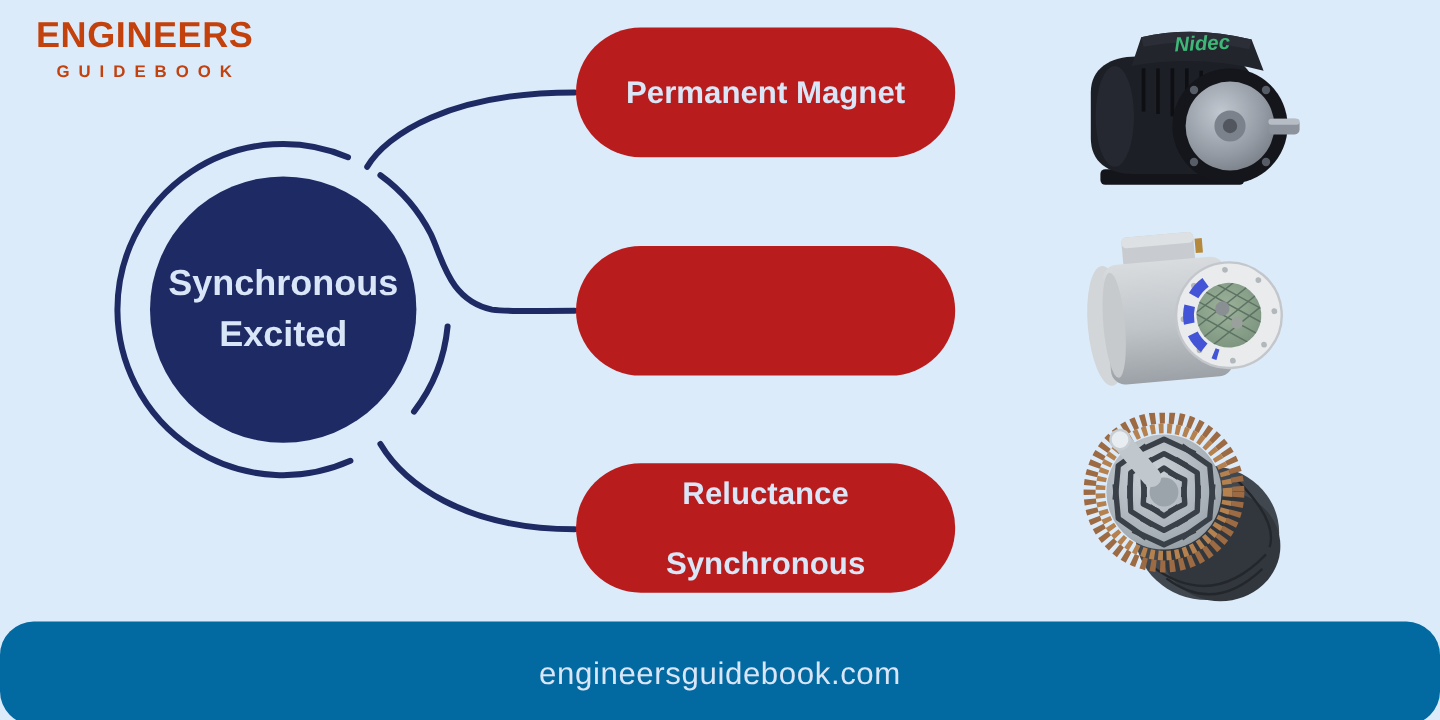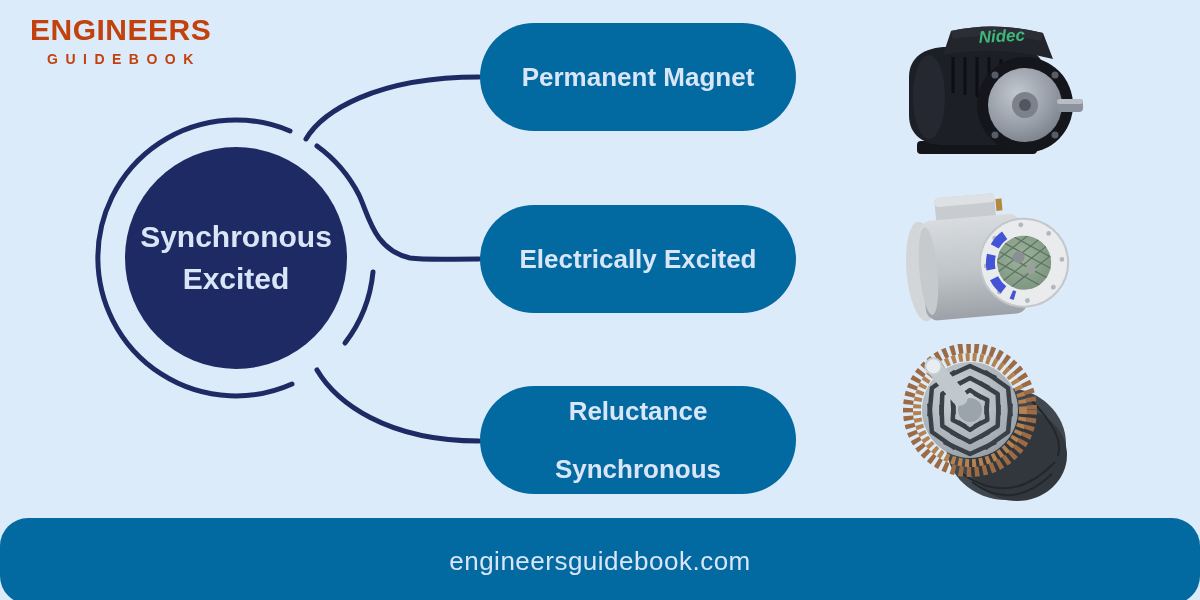--- a/index.html
+++ b/index.html
@@ -20,21 +20,21 @@
   
   .center-node{
     position:absolute;left:125px;top:147px;width:222px;height:222px;
     background:#1e2a63;border-radius:50%;
     display:flex;flex-direction:column;align-items:center;justify-content:center;
     color:#d9e6f7;font-size:30px;font-weight:700;line-height:1.4;text-align:center;
   }
   
   .pill{
     position:absolute;left:480px;width:316px;height:108px;
-    background:#0369a1;border-radius:54px;
+    background:#b91c1c;border-radius:54px;
     display:flex;flex-direction:column;align-items:center;justify-content:center;
     color:#d9e6f7;font-size:26px;font-weight:700;line-height:1.42;text-align:center;
   }
   .pill-1{top:23px;}
   .pill-2{top:205px;}
   .pill-3{top:386px;gap:21px;}
   
   .motor{position:absolute;}
   .motor svg{display:block;width:100%;height:100%;}
   .motor-1{left:895px;top:15px;width:190px;height:145px;}
@@ -67,21 +67,20 @@
 
   <div class="center-node">
     <div>Synchronous</div>
     <div>Excited</div>
   </div>
 
   <div class="pill pill-1">
     <div>Permanent Magnet</div>
   </div>
   <div class="pill pill-2">
-    <div>Electrically Excited</div>
   </div>
   <div class="pill pill-3">
     <div>Reluctance</div>
     <div>Synchronous</div>
   </div>
 
   <div class="motor motor-1">
     <svg viewBox="0 0 190 145">
       <defs>
         <radialGradient id="m1face" cx="40%" cy="35%" r="80%">

